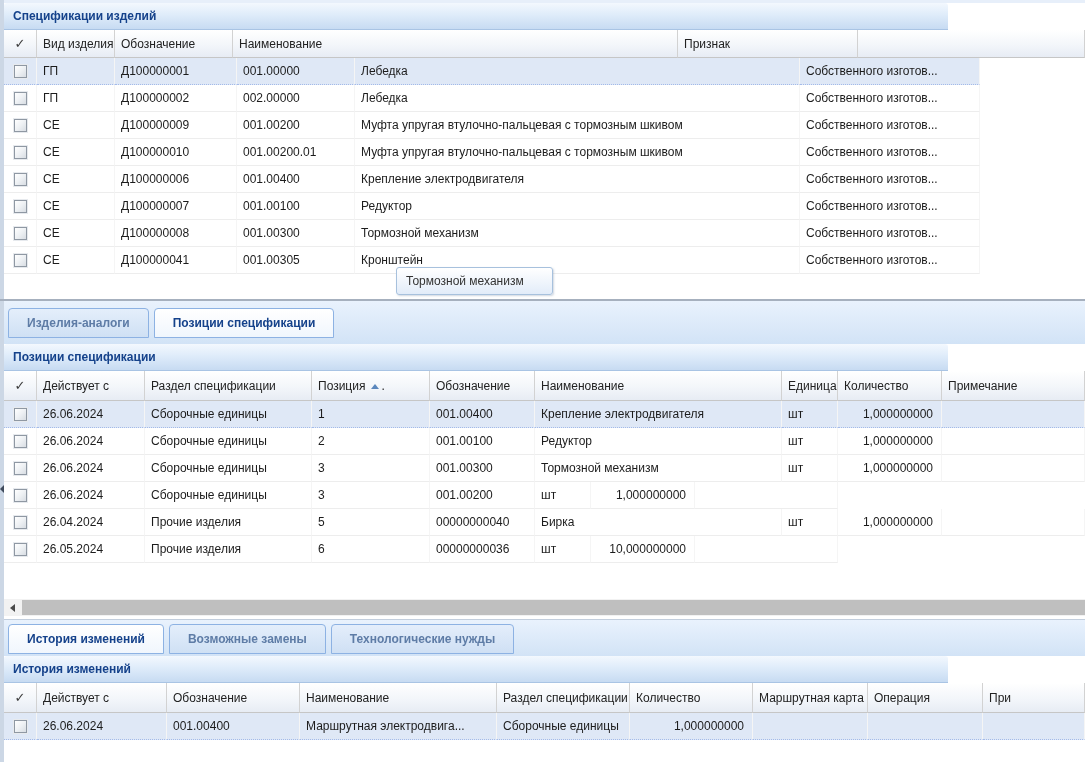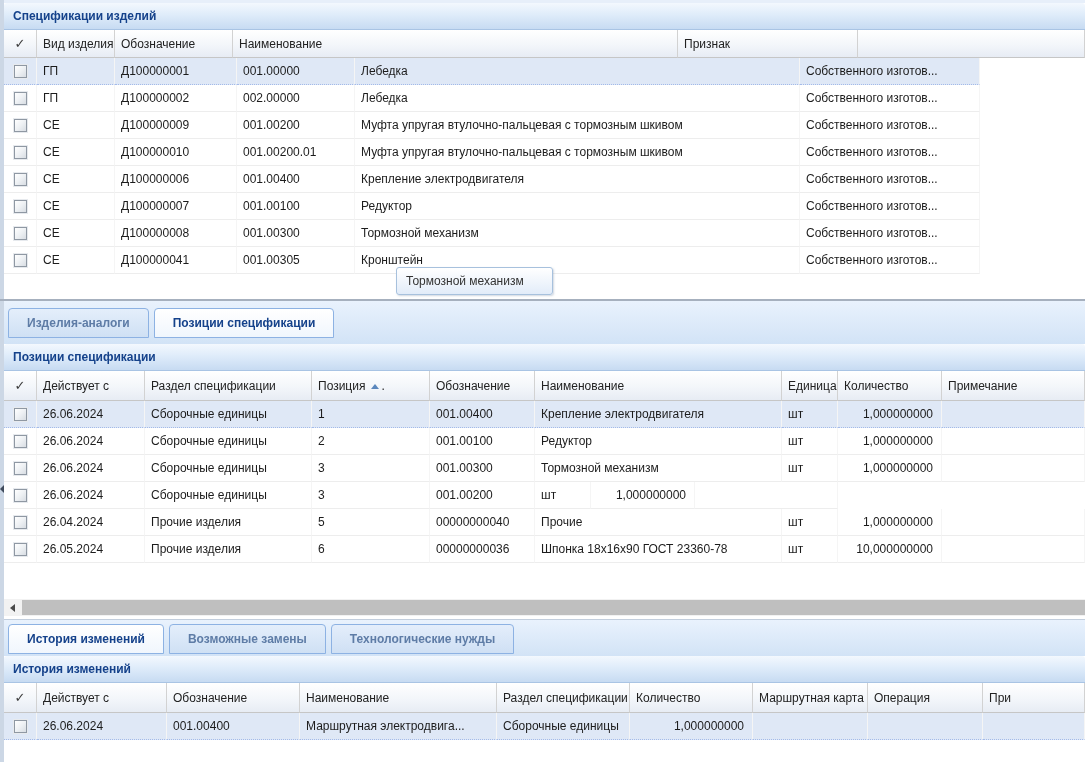--- a/index.html
+++ b/index.html
@@ -8,21 +8,21 @@
 
   
   .left-rail{position:absolute;left:0;top:0;width:4px;height:762px;background:#ccd7e5;}
   .collapse-handle{position:absolute;left:0;top:478px;width:5px;height:22px;display:flex;align-items:center;}
   .collapse-arrow{width:0;height:0;border-top:5px solid transparent;border-bottom:5px solid transparent;
        border-right:5px solid #3f4b5c;}
 
   .top-strip{position:absolute;left:4px;top:0;width:1081px;height:3px;background:#e7effa;}
 
   
-  .panel-hdr{position:absolute;left:4px;width:1081px;height:27px;box-sizing:border-box;
+  .panel-hdr{position:absolute;left:4px;width:944px;height:27px;box-sizing:border-box;
        background:linear-gradient(to bottom,#f3f8fe 0%,#dfecfa 45%,#c7dbf2 100%);
        border-bottom:1px solid #a9c4e4;border-radius:3px 3px 0 0;
        color:#15428b;font-weight:bold;line-height:26px;padding-left:9px;}
 
   
   .grid{position:absolute;left:4px;width:1081px;}
   .g-head{display:flex;height:28px;}
   .grid.tall-head .g-head{height:30px;}
   .g-hcell{box-sizing:border-box;display:flex;align-items:center;overflow:hidden;white-space:nowrap;
        background:linear-gradient(to bottom,#ffffff 0%,#f3f6fa 55%,#e7ecf4 100%);
@@ -290,34 +290,33 @@
         <div class="g-cell" style="width: 143px;"></div>
       </div>
       <div class="g-row">
         <div class="g-cell chk-col" style="width: 33px;">
           <div class="chk"></div>
         </div>
         <div class="g-cell" style="width: 108px;">26.04.2024</div>
         <div class="g-cell" style="width: 167px;">Прочие изделия</div>
         <div class="g-cell" style="width: 118px;">5</div>
         <div class="g-cell" style="width: 105px;">00000000040</div>
-        <div class="g-cell" style="width: 247px;">Прочие</div>
+        <div class="g-cell" style="width: 247px;">Бирка</div>
         <div class="g-cell" style="width: 56px;">шт</div>
         <div class="g-cell num" style="width: 104px;">1,000000000</div>
         <div class="g-cell" style="width: 143px;"></div>
       </div>
       <div class="g-row">
         <div class="g-cell chk-col" style="width: 33px;">
           <div class="chk"></div>
         </div>
         <div class="g-cell" style="width: 108px;">26.05.2024</div>
         <div class="g-cell" style="width: 167px;">Прочие изделия</div>
         <div class="g-cell" style="width: 118px;">6</div>
         <div class="g-cell" style="width: 105px;">00000000036</div>
-        <div class="g-cell" style="width: 247px;">Шпонка 18х16х90 ГОСТ 23360-78</div>
         <div class="g-cell" style="width: 56px;">шт</div>
         <div class="g-cell num" style="width: 104px;">10,000000000</div>
         <div class="g-cell" style="width: 143px;"></div>
       </div>
     </div>
 
   <div class="hscroll">
     <div class="hs-btn">
       <span class="hs-left-arrow"></span>
     </div>

